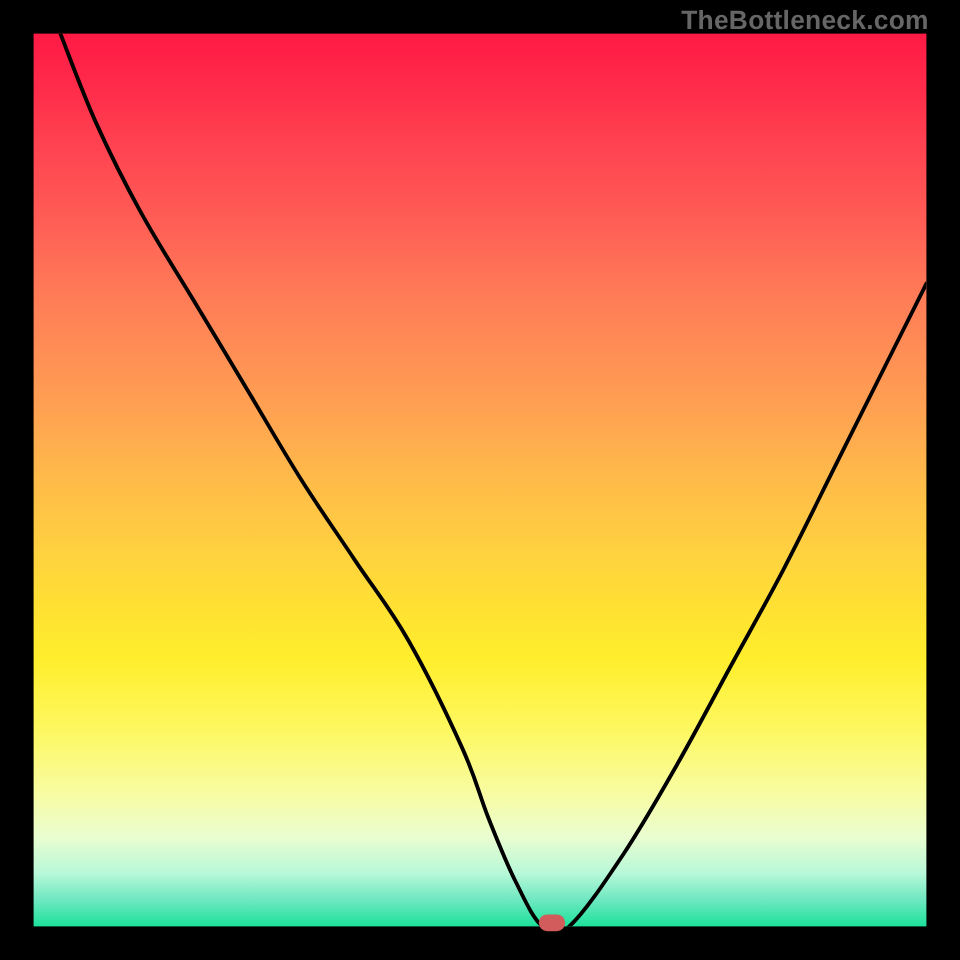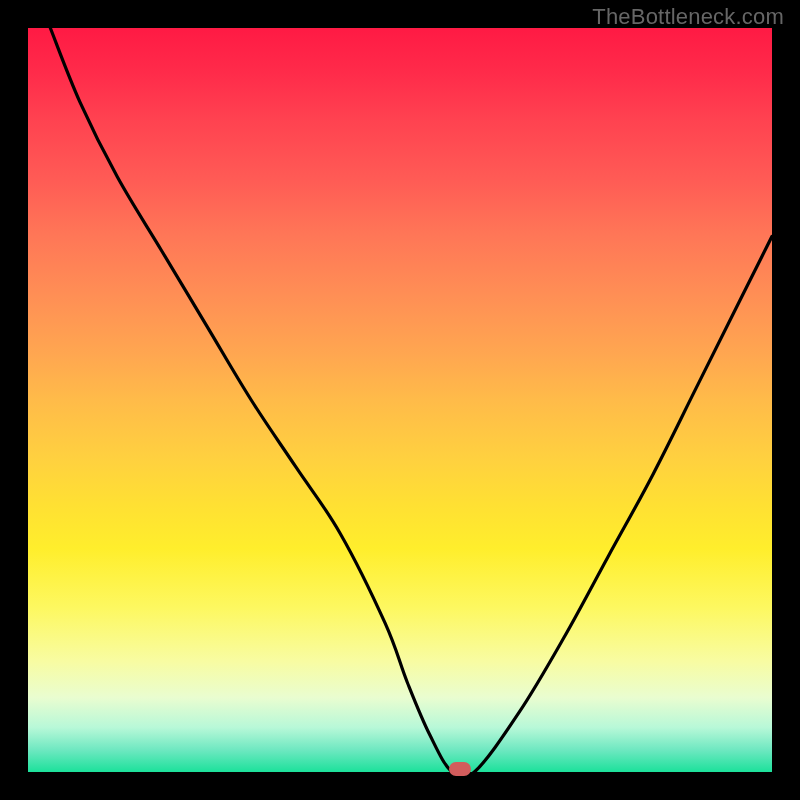--- a/index.html
+++ b/index.html
@@ -7,24 +7,24 @@
     width: 800px;
     height: 800px;
     background: #000;
     position: relative;
     font-family: Arial, Helvetica, sans-serif;
     overflow: hidden;
   }
   .watermark {
     position: absolute;
     top: 4px;
-    right: 16px;
+    right: 26px;
     color: #666666;
     font-size: 22px;
-    font-weight: 400;
+    font-weight: 700;
     z-index: 10;
     letter-spacing: 0.2px;
   }
   .plot-area {
     position: absolute;
     left: 28px;
     top: 28px;
     width: 744px;
     height: 744px;
   }

